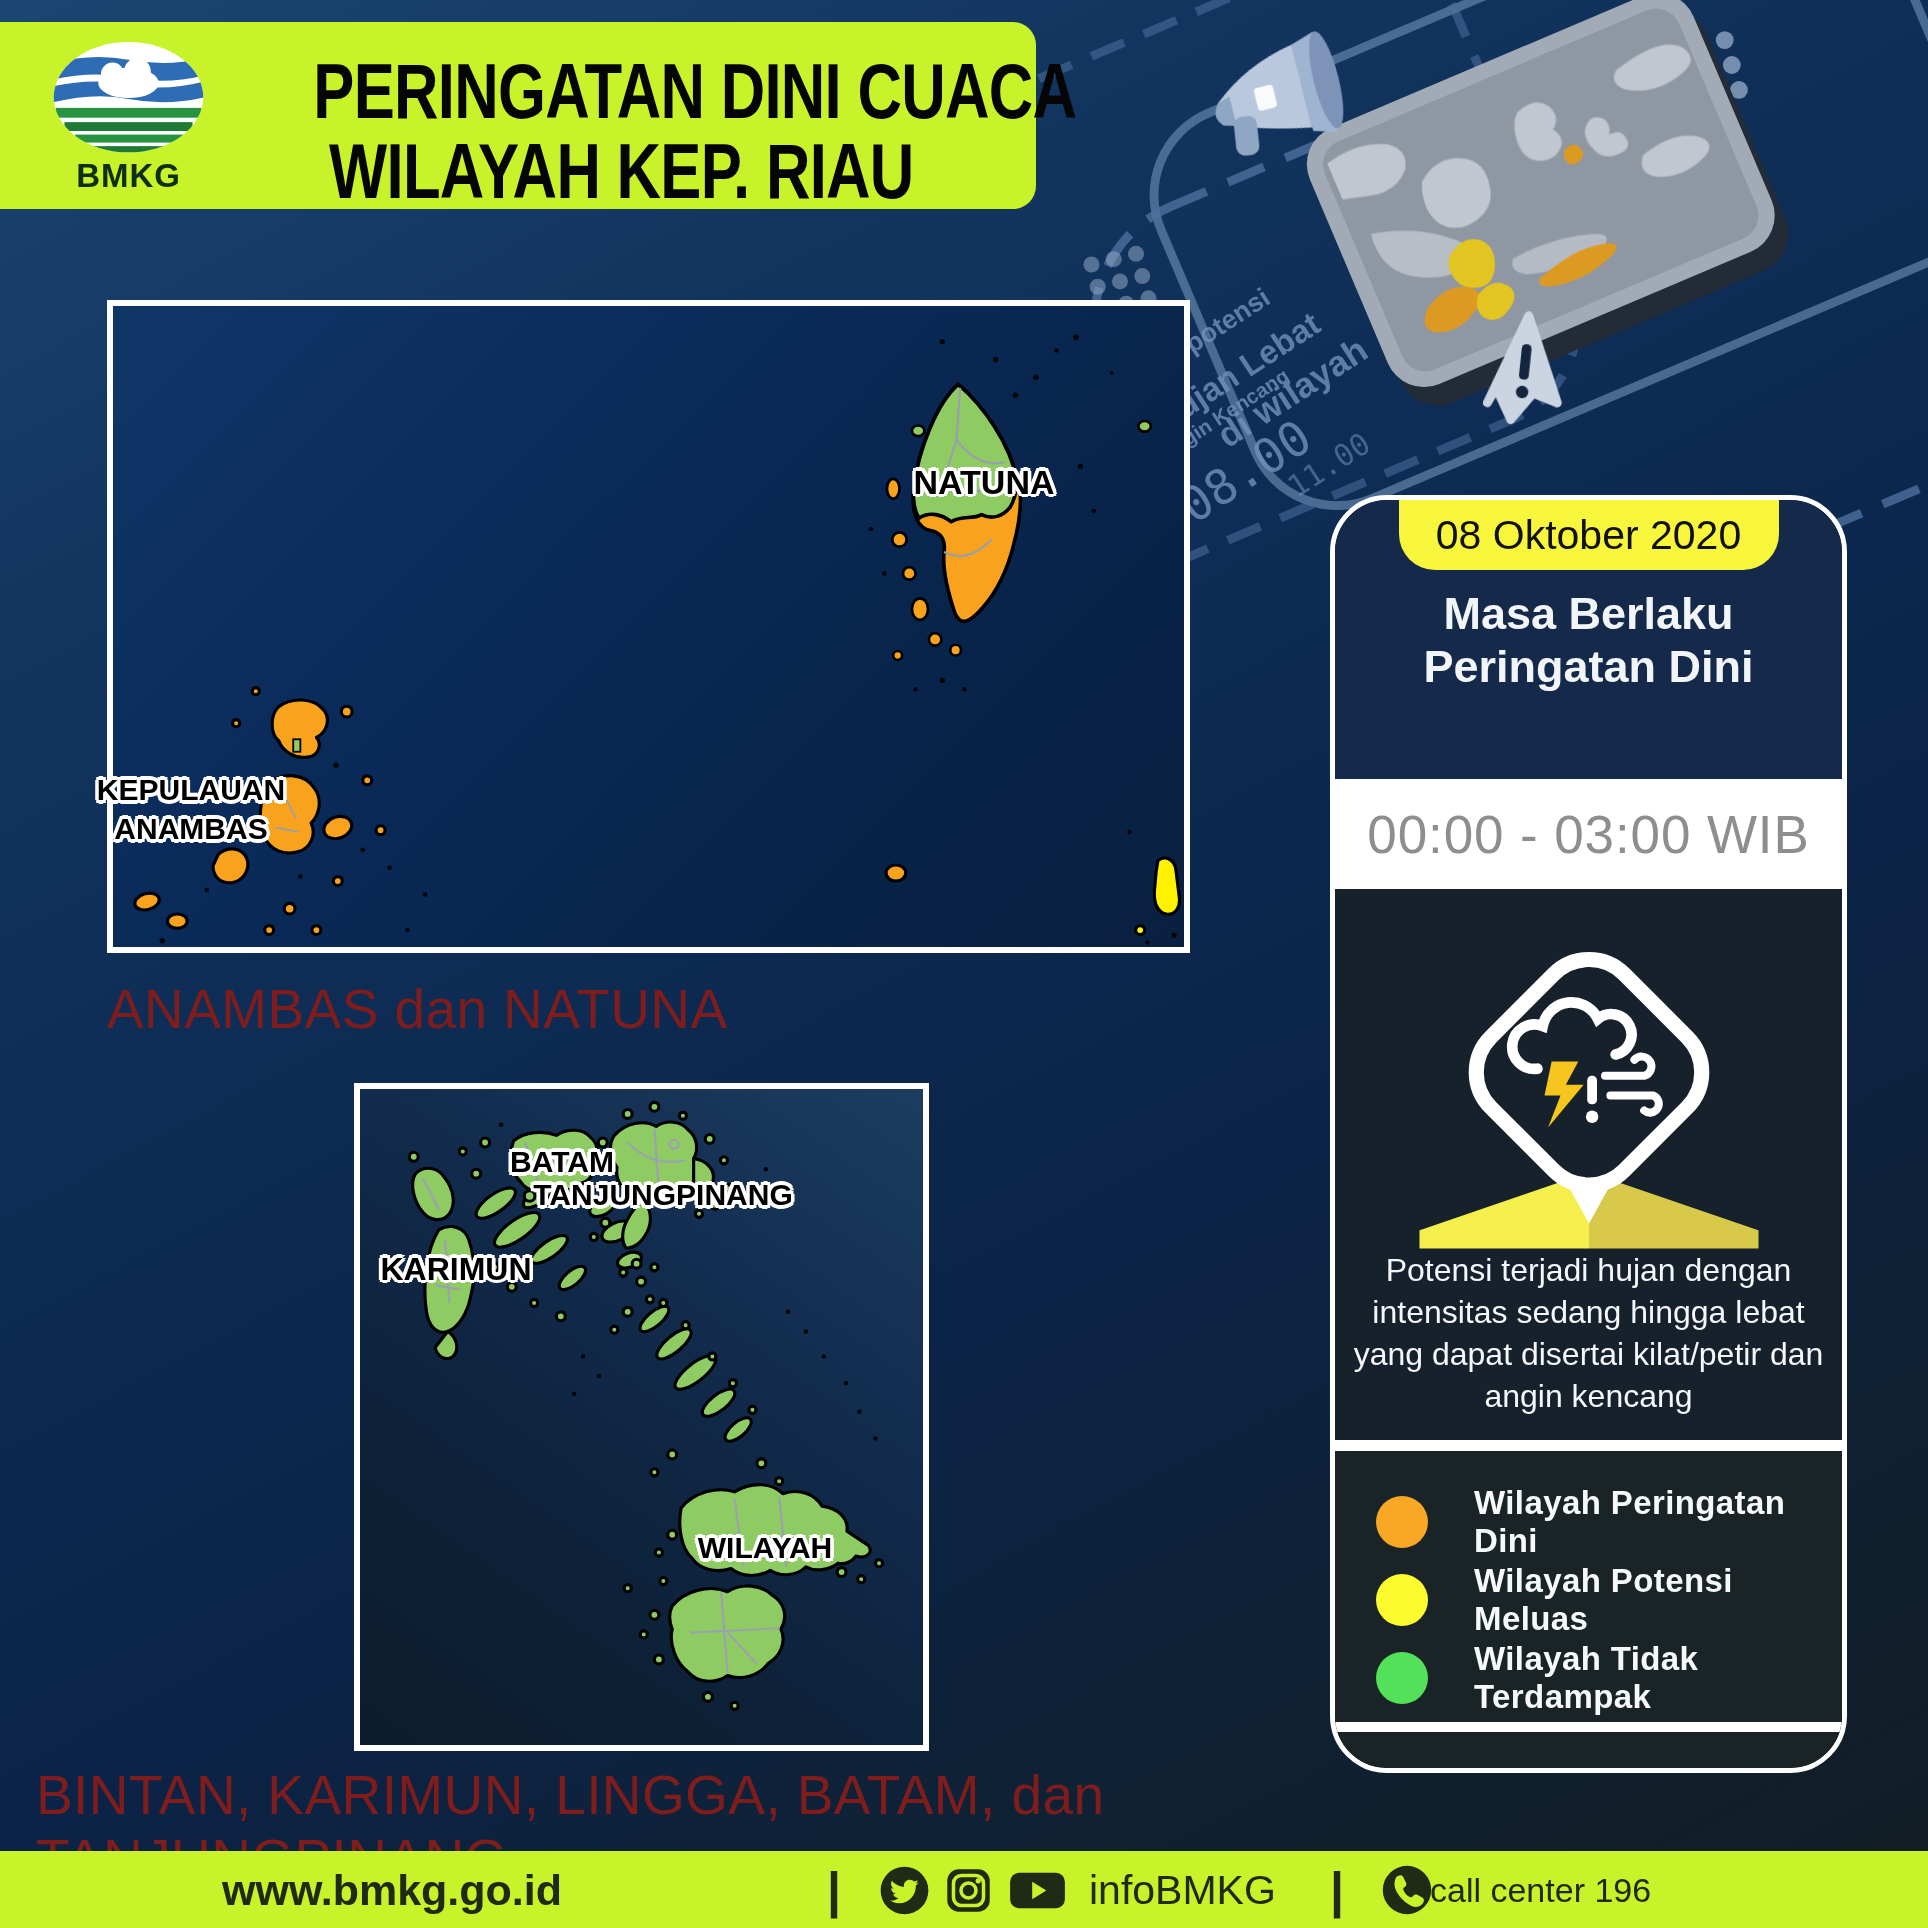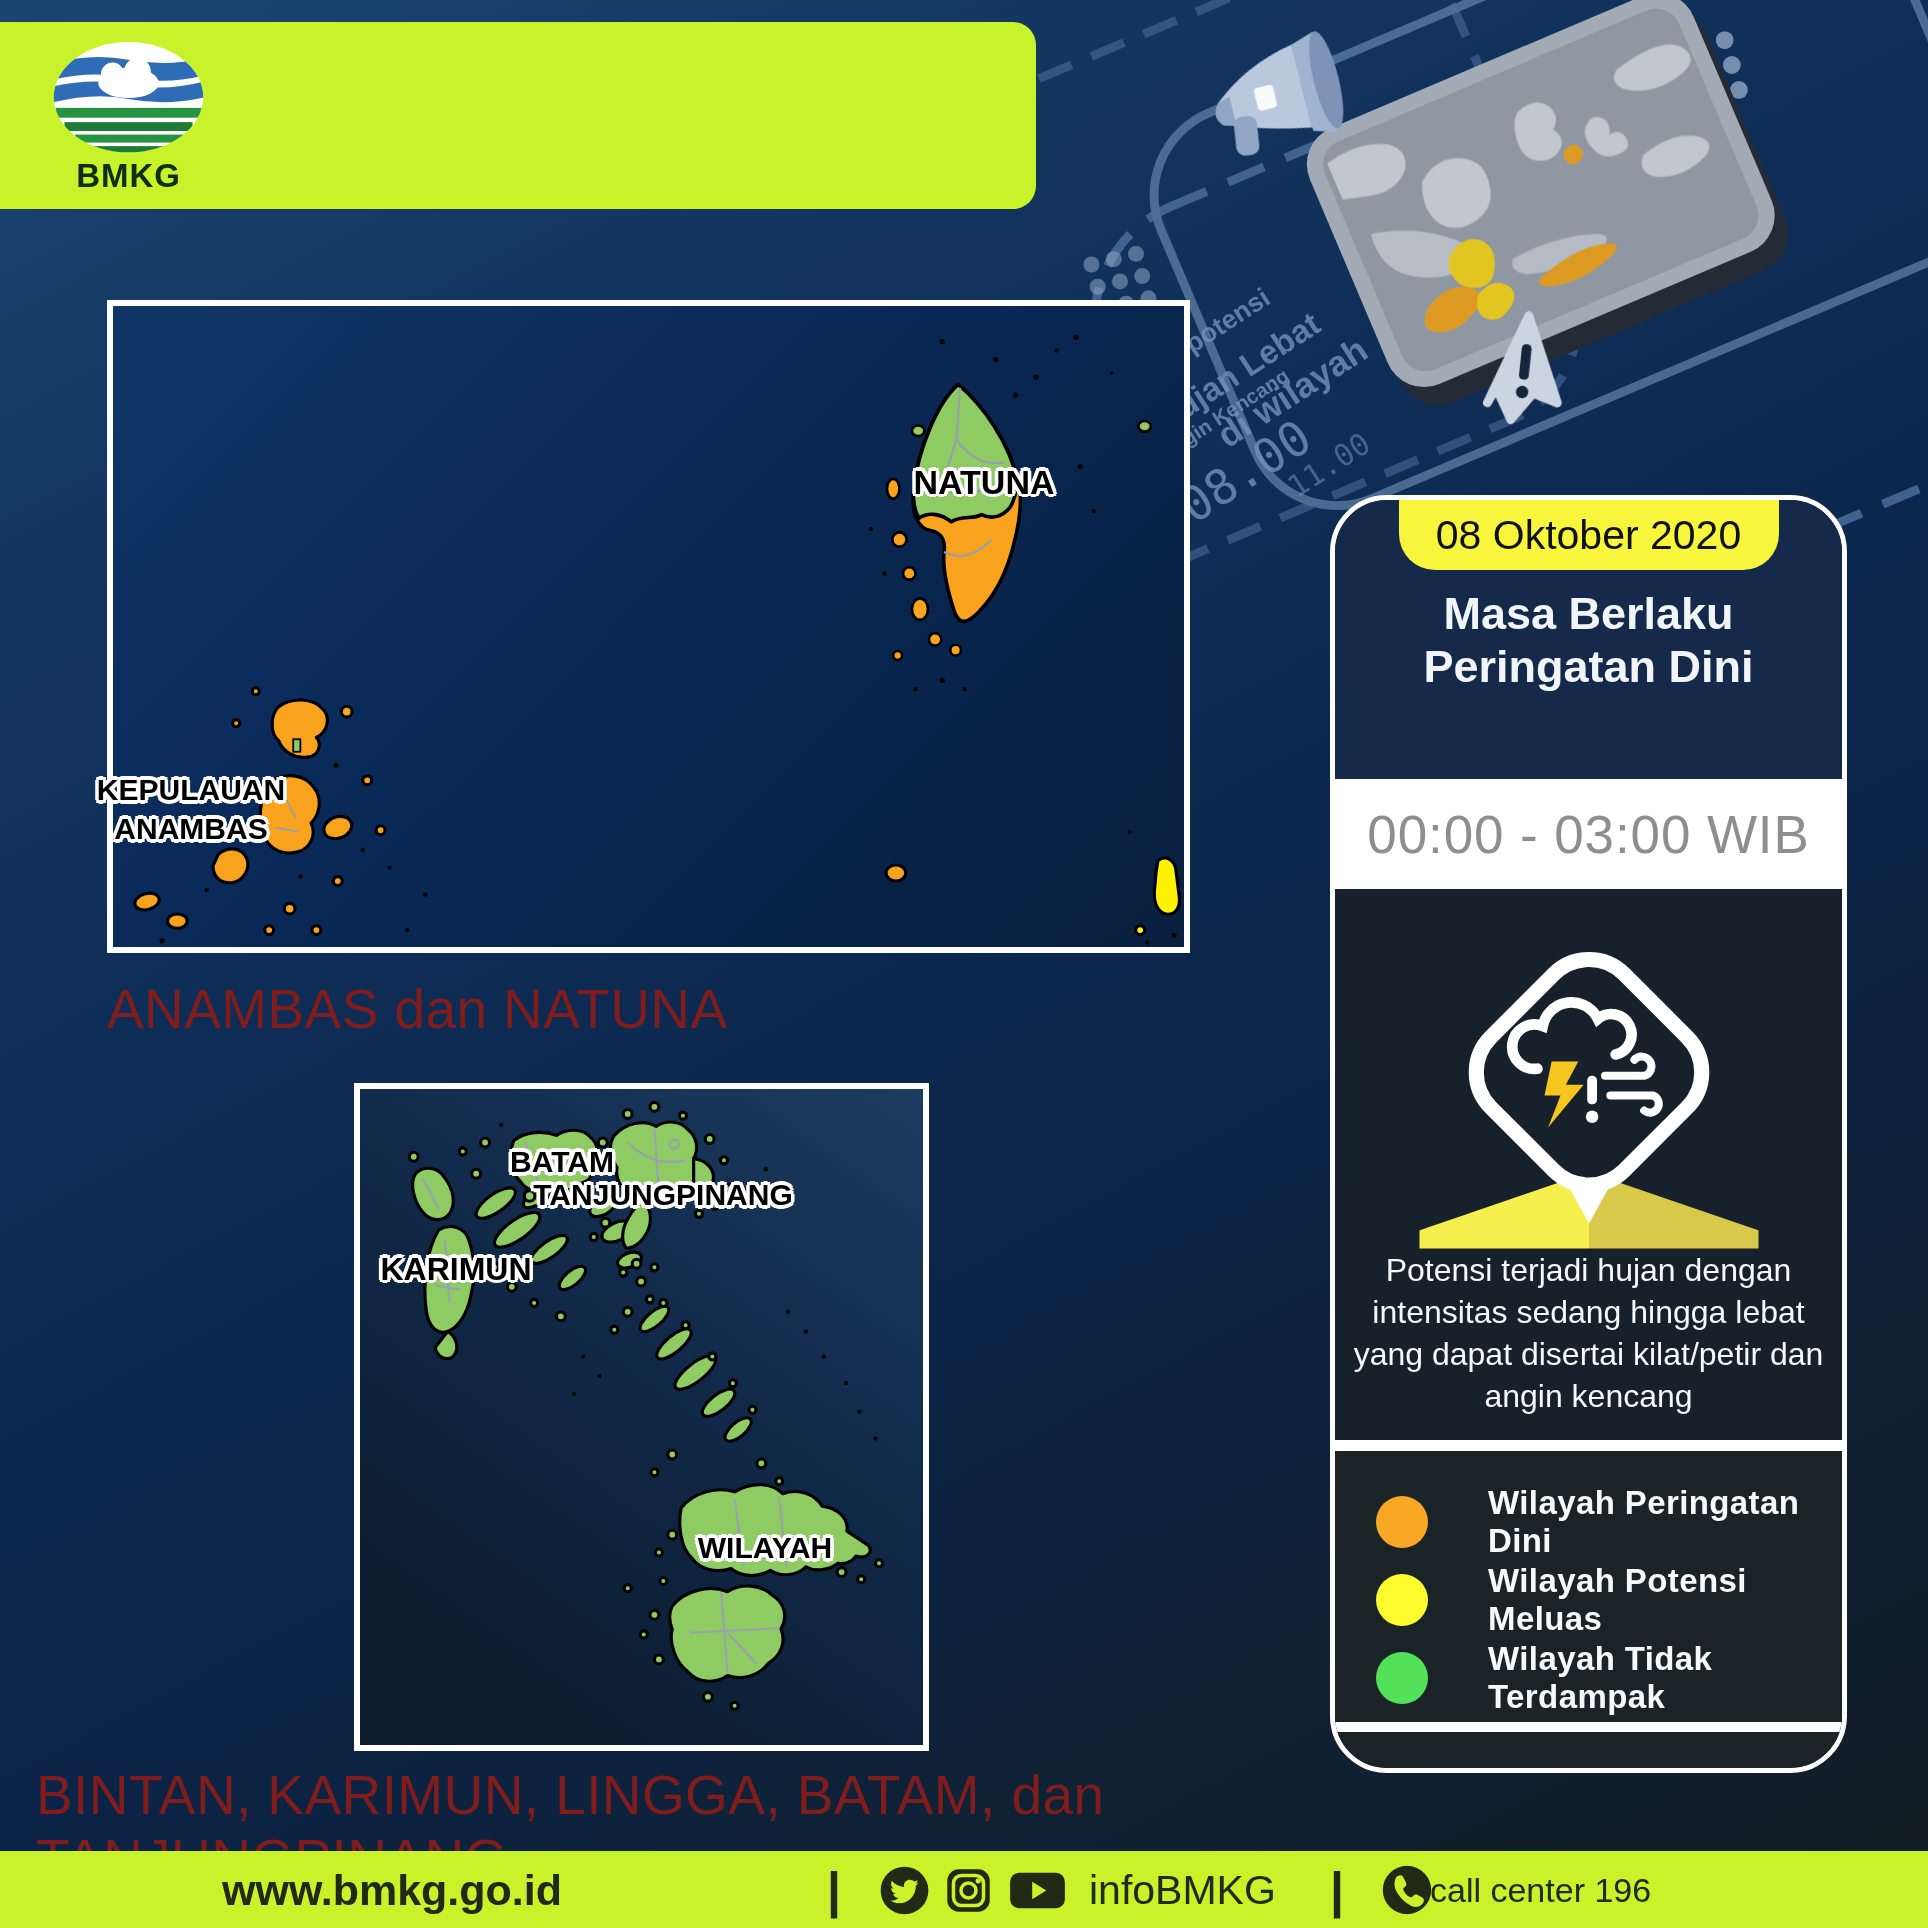--- a/index.html
+++ b/index.html
@@ -45,21 +45,21 @@
                 color:#f2f5f8; font-size:45px; font-weight:bold; line-height:53px; }
   .time-band { height:110px; background:#ffffff; display:flex; align-items:center; justify-content:center; }
   .time-band span { font-size:53px; color:#8e8e8e; letter-spacing:0.9px; }
   .icon-section { height:551px; background:#16212c; position:relative; }
   .desc { position:absolute; left:50%; top:360px; transform:translateX(-50%); width:488px;
           color:#f5f7fa; font-size:32px; line-height:42px; text-align:center; white-space:pre-line; }
   .sep { height:10.7px; background:#ffffff; }
   .legend { height:271px; background:#1a2426; padding-top:32px; }
   .legend-row { display:flex; align-items:center; height:78px; padding-left:41px; }
   .legend-dot { width:52px; height:52px; border-radius:50%; flex:0 0 auto; }
-  .legend-label { margin-left:60px; color:#f6f8fa; font-size:33px; font-weight:bold; letter-spacing:0.4px; }
+  .legend-label { margin-left:46px; color:#f6f8fa; font-size:33px; font-weight:bold; letter-spacing:0.4px; }
   .card-tail { flex:1; background:#1a2426; }
 
   
   .footer { left:0; top:1851px; width:1928px; height:90px; background:#C8F229; }
   .f-item { position:absolute; top:0; height:78px; display:flex; align-items:center; color:#202a15; }
   .f-sep { font-size:50px; font-weight:bold; }
 
   .decor { left:971px; top:0; width:957px; height:570px; pointer-events:none; }
 </style>
 </head>
@@ -162,20 +162,24 @@
         <circle cx="68" cy="38" r="13" fill="#ffffff"></circle>
         <circle cx="96" cy="35" r="15" fill="#ffffff"></circle>
         <rect x="4" y="76" width="164" height="11" fill="#27923f"></rect>
         <rect x="14" y="92" width="144" height="10" fill="#1f7a35"></rect>
         <rect x="26" y="106" width="122" height="9" fill="#27923f"></rect>
         <rect x="40" y="119" width="96" height="8" fill="#1f7a35"></rect>
       </g>
     </svg>
     <div class="logo-word">BMKG</div>
   </div>
+  <div class="banner-titles">
+    <div class="banner-line"><span>PERINGATAN DINI CUACA</span></div>
+    <div class="banner-line"><span>WILAYAH KEP. RIAU</span></div>
+  </div>
 </header>
 
 <section class="abs mapbox map1">
   <svg class="mapsvg" viewBox="0 0 1201 719">
 
     <g stroke="#000" stroke-width="4" stroke-linejoin="round">
       <path d="M 948 88 C 925 108 903 160 898 205 C 895 232 902 250 918 252 C 928 254 934 262 932 276 C 930 296 936 320 944 344 C 950 358 958 356 970 344 C 988 326 1002 300 1010 268 C 1018 238 1020 210 1014 192 C 1004 152 975 112 948 88 Z" fill="#F9A21D"></path>
       <path d="M 948 88 C 925 108 903 160 898 205 C 897 218 899 230 904 238 C 916 230 930 234 940 242 C 952 234 964 240 974 234 C 986 240 998 236 1006 226 C 1010 220 1013 210 1014 196 C 1006 154 976 112 948 88 Z" fill="#8FCB63"></path>
     </g>
     <g stroke="#97a0ab" stroke-width="2.5" fill="none">

